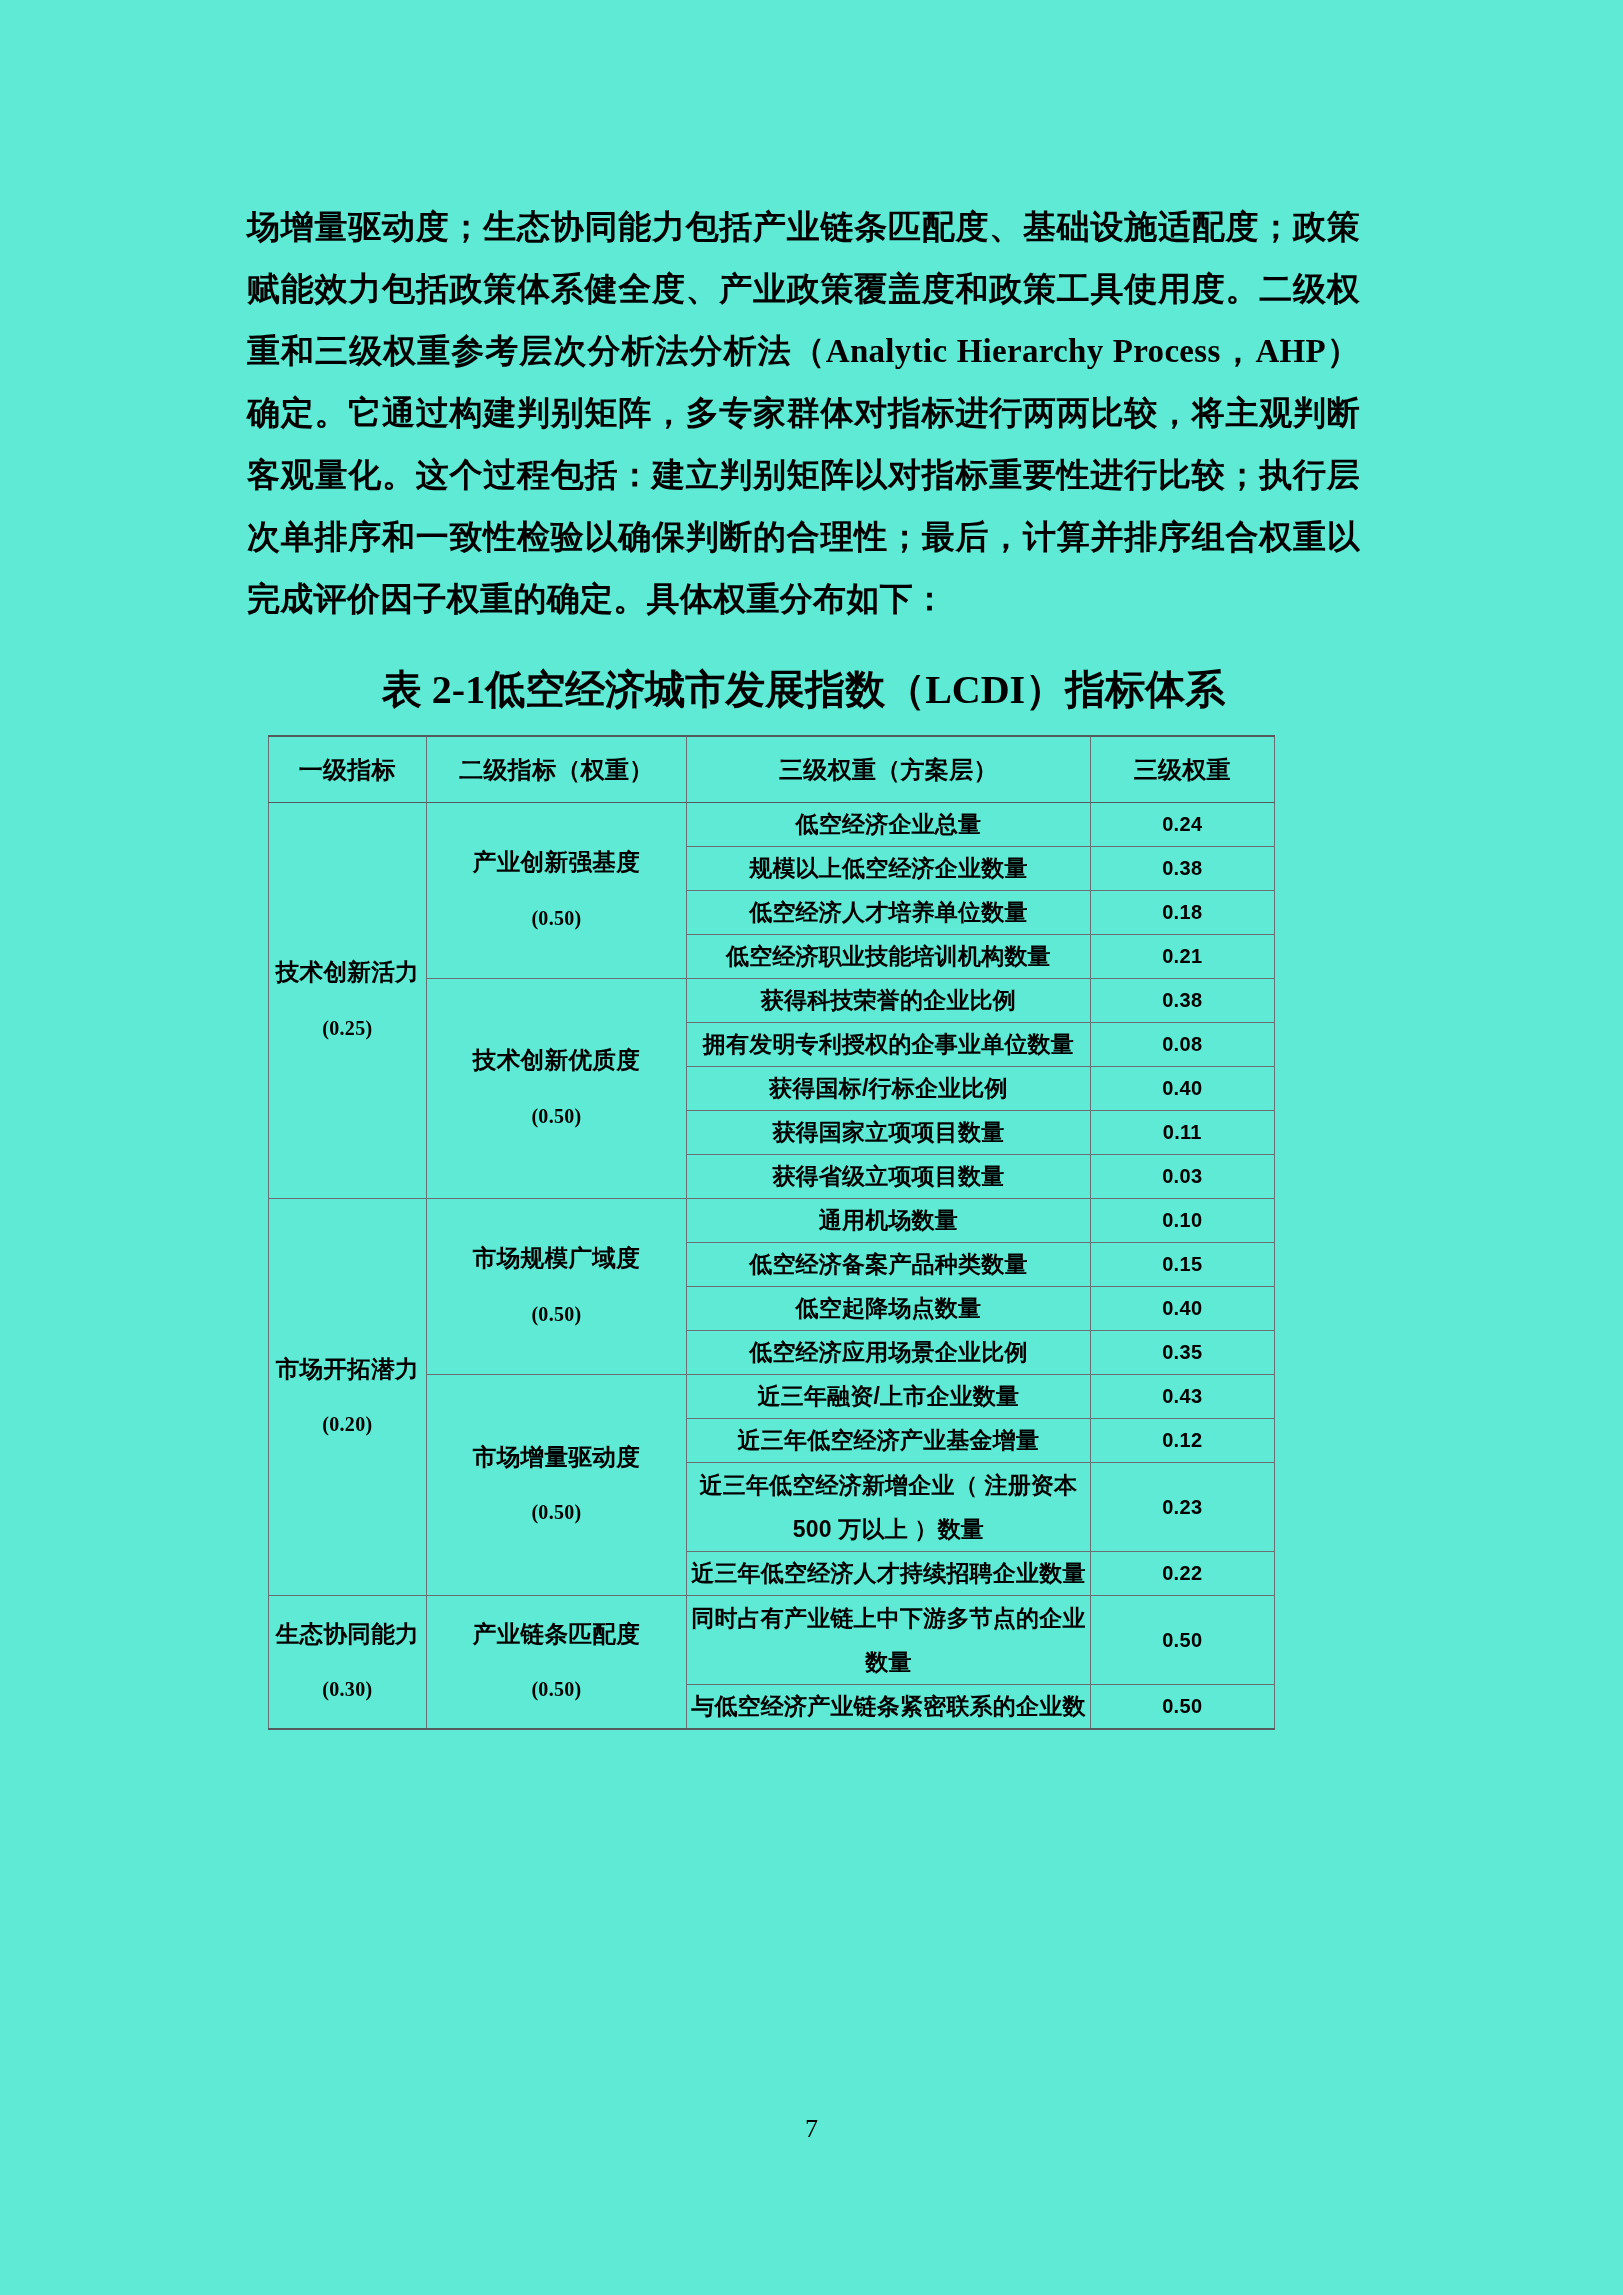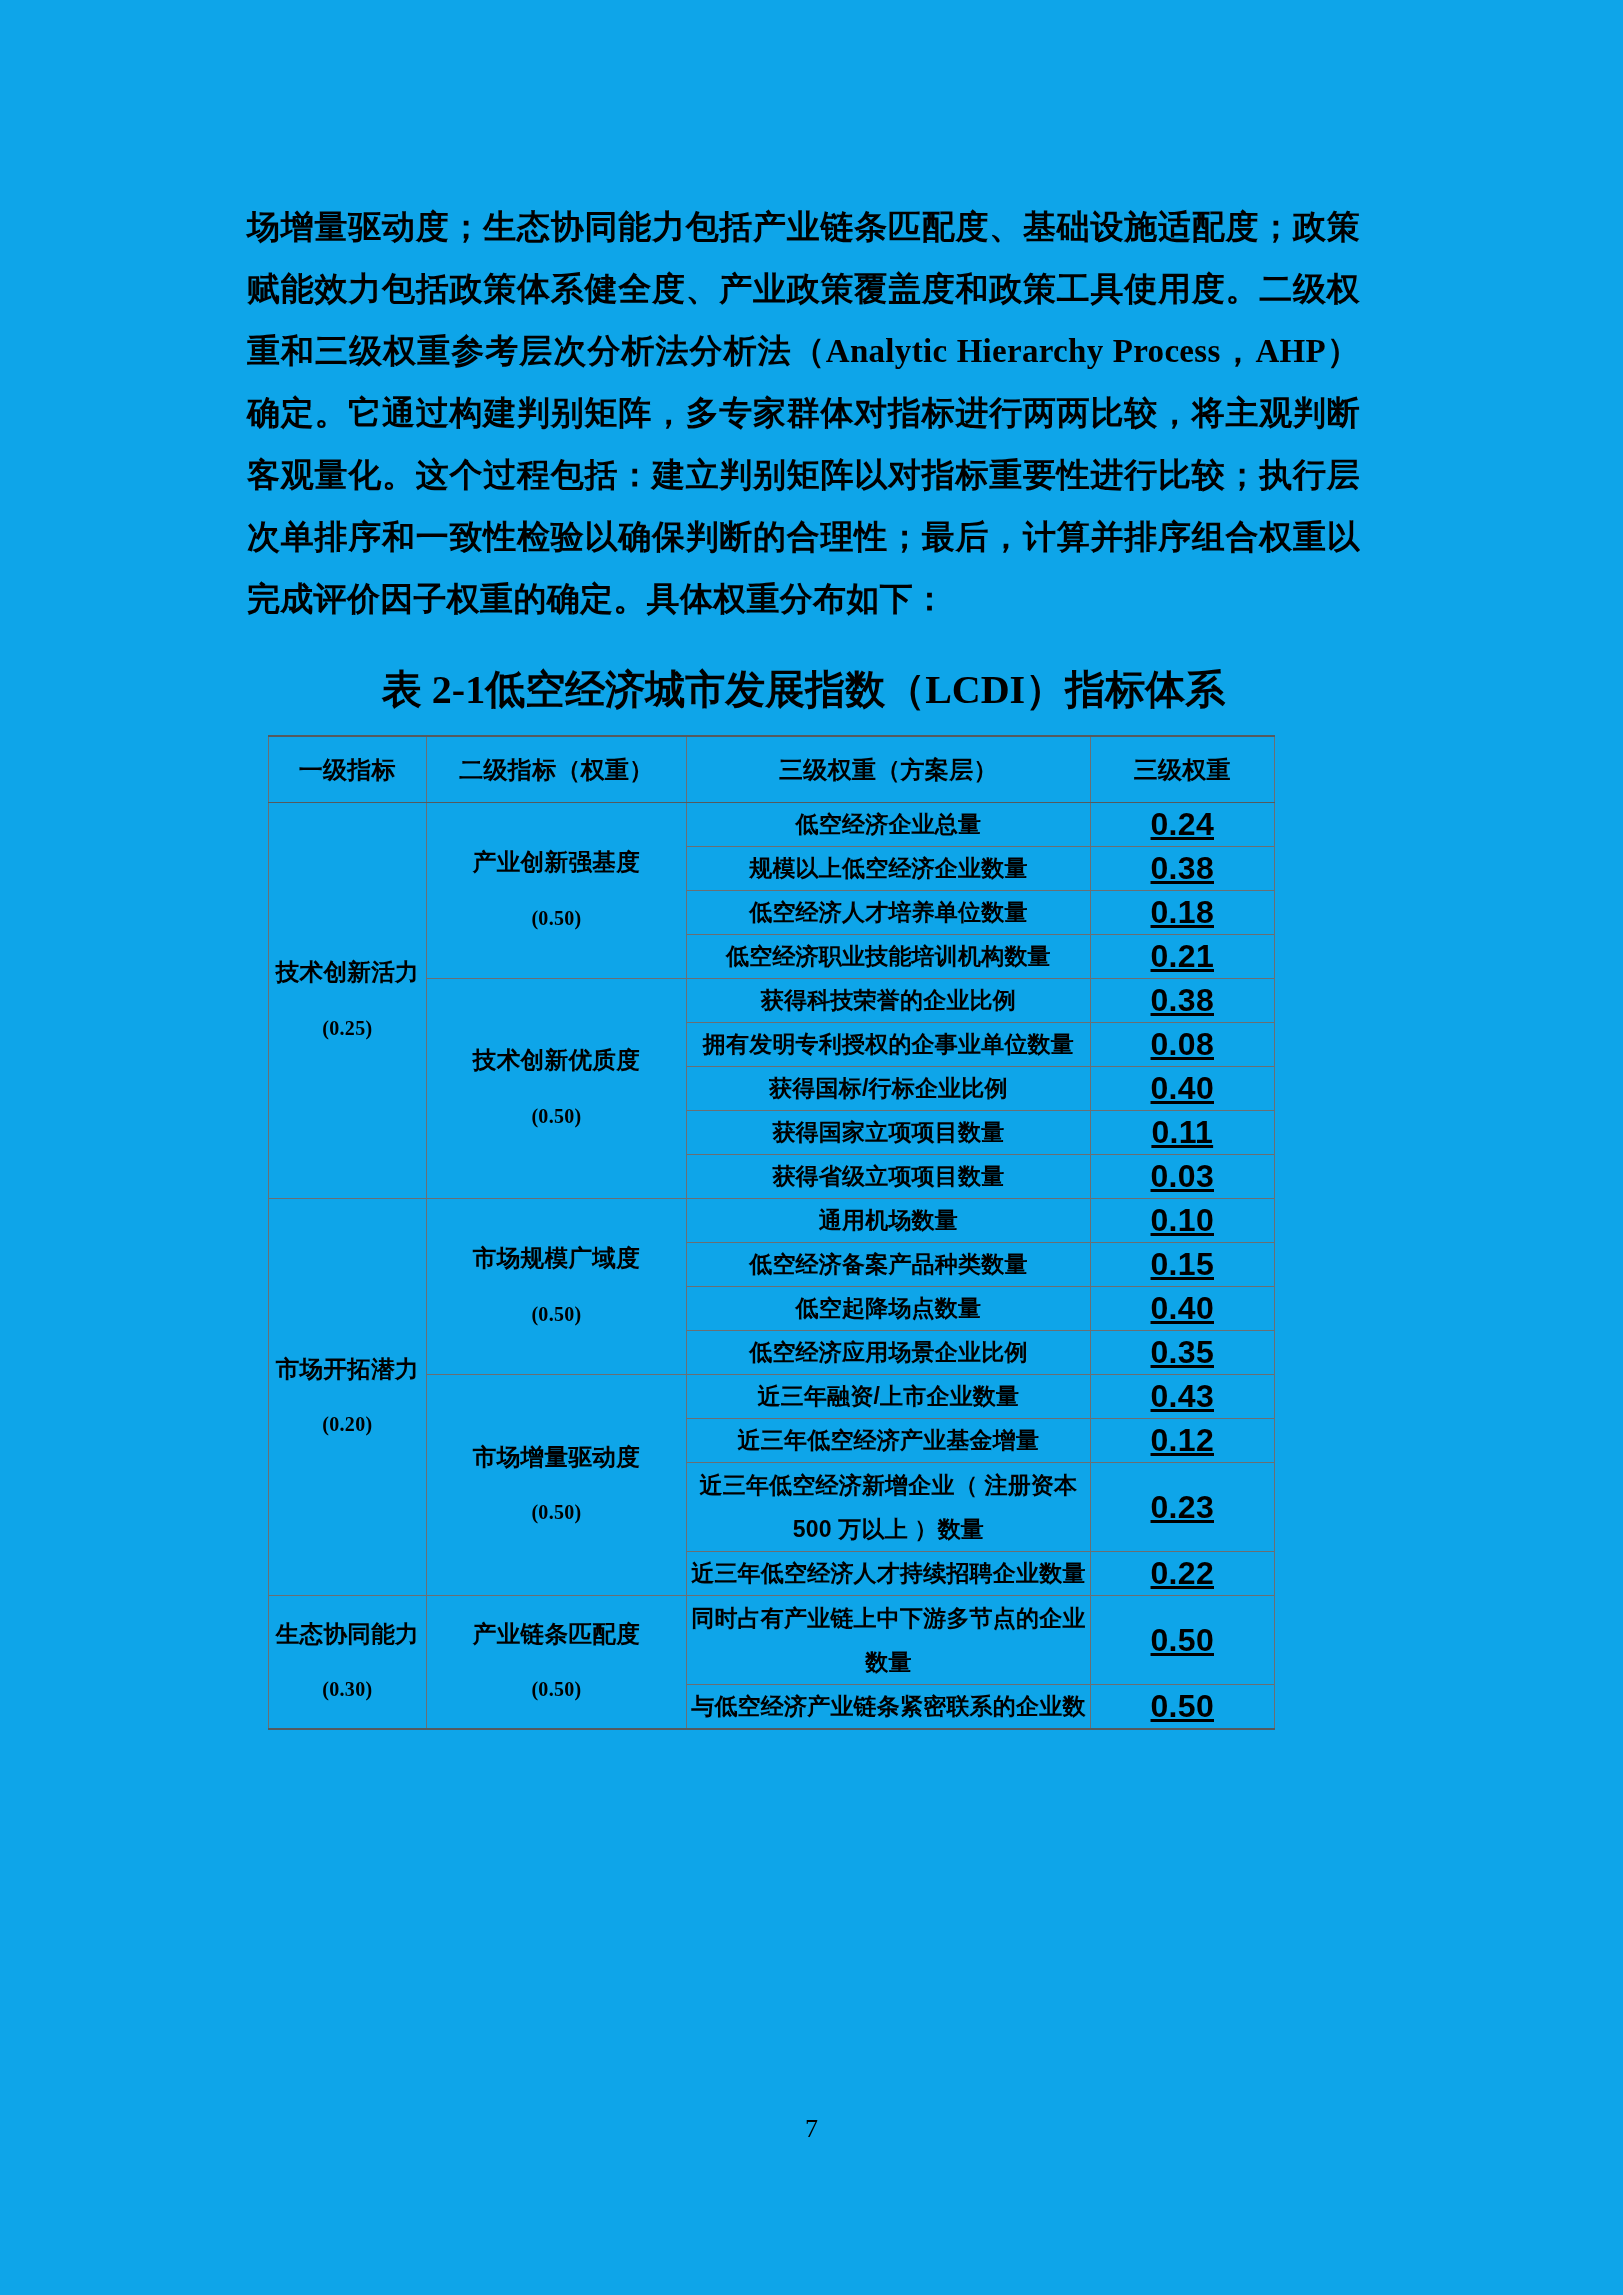--- a/index.html
+++ b/index.html
@@ -8,21 +8,21 @@
     background: #ffffff;
   }
   body {
     font-family: "Liberation Serif", "DejaVu Serif", serif;
     color: #000000;
   }
   .page {
     position: relative;
     width: 1623px;
     height: 2295px;
-    background: #0ea5e9;
+    background: #5eead4;
     box-sizing: border-box;
     overflow: hidden;
   }
   .content {
     position: absolute;
     left: 247px;
     top: 0;
     width: 1113px;
   }
 
@@ -108,26 +108,25 @@
     letter-spacing: 0.2px;
   }
   td.lvl3 .two-line {
     display: block;
     line-height: 44px;
     text-align: center;
   }
 
   
   td.wt {
-    font-size: 32px;
+    font-size: 20px;
     font-weight: bold;
     font-family: "Liberation Serif", "DejaVu Serif", serif;
     letter-spacing: 0.3px;
     padding: 3.9px;
-    text-decoration: underline;
   }
 
   
   .page-number {
     position: absolute;
     left: 0;
     top: 2114px;
     width: 1623px;
     text-align: center;
     font-size: 26px;

